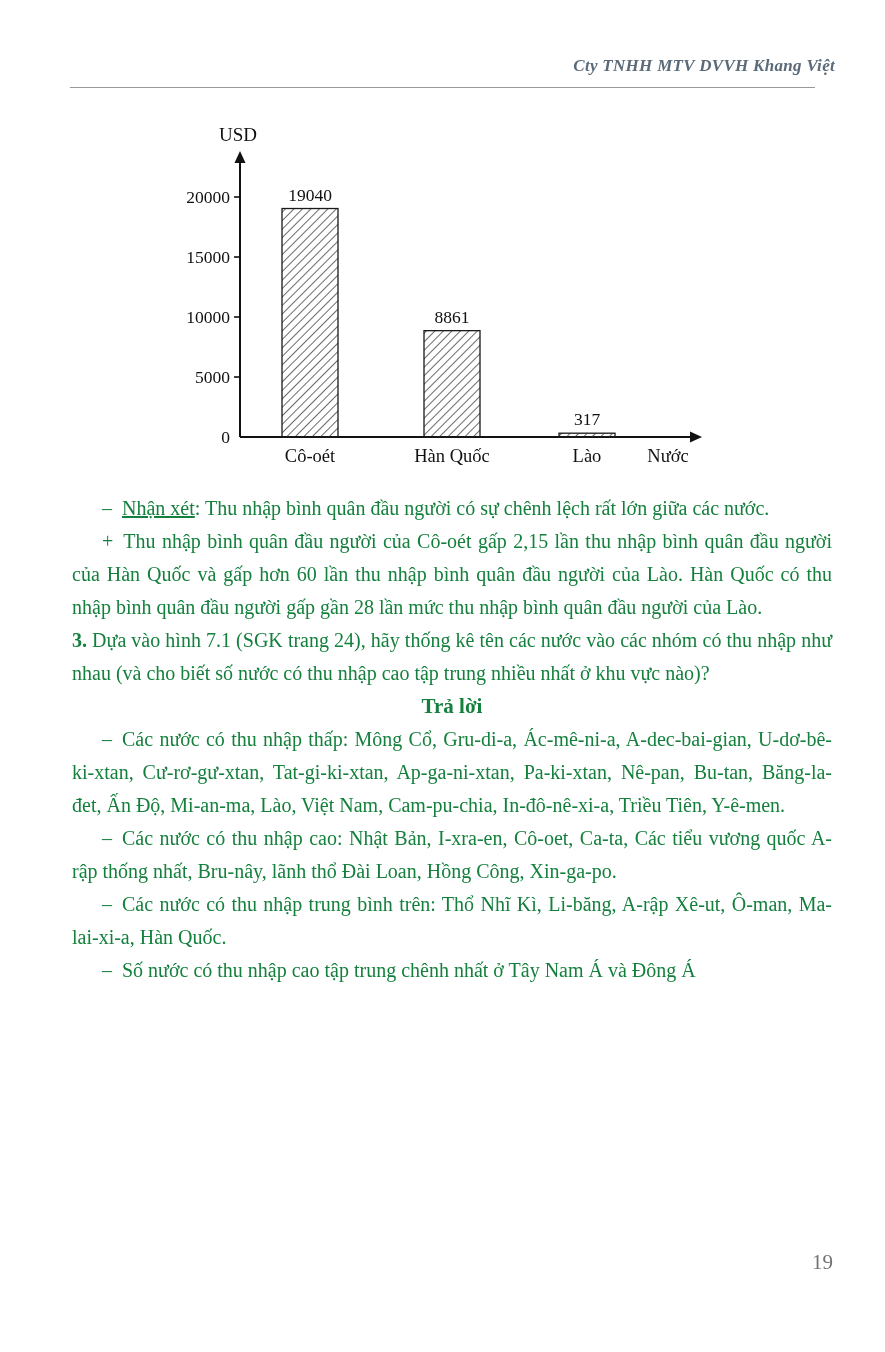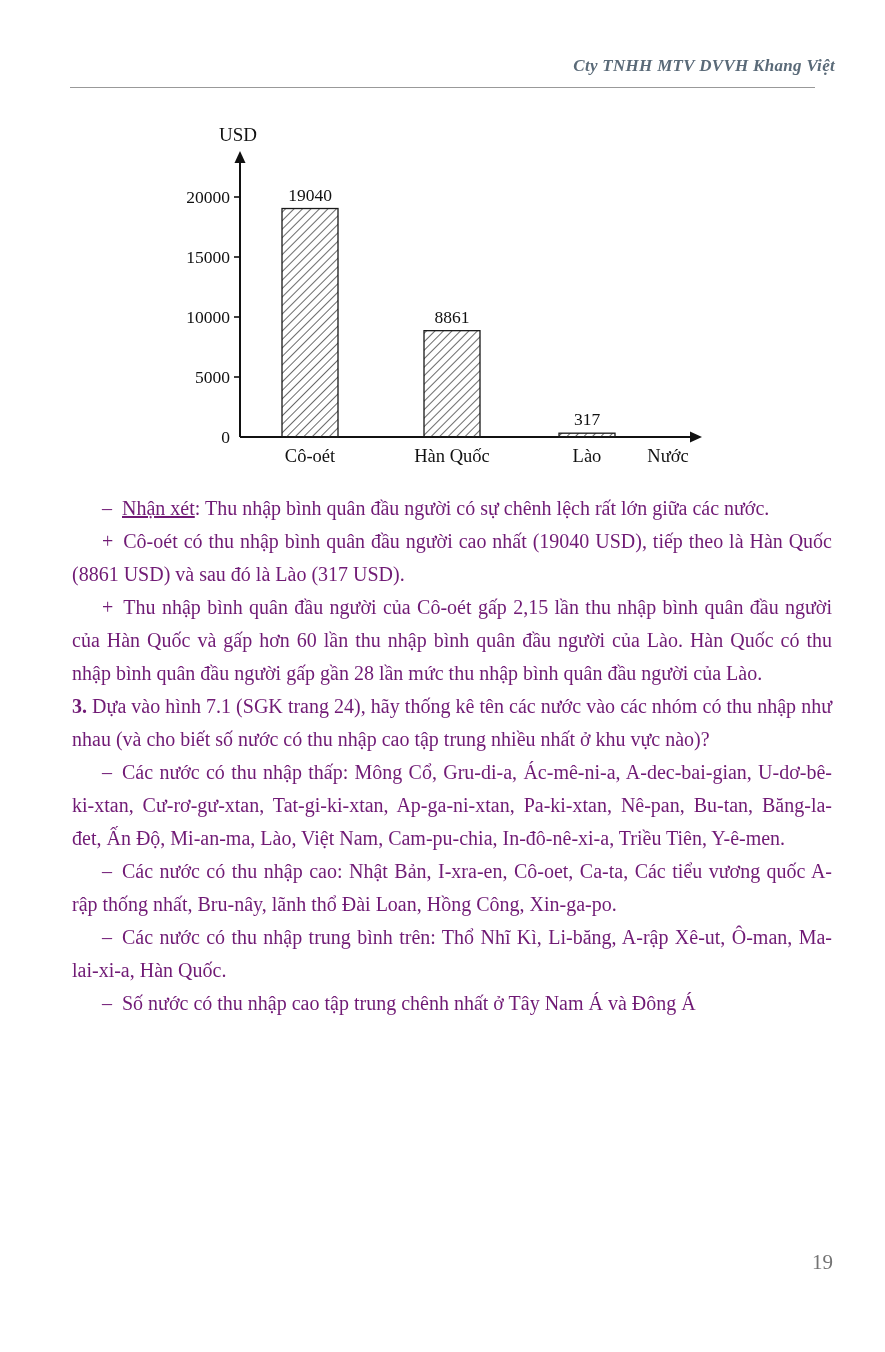--- a/index.html
+++ b/index.html
@@ -43,21 +43,21 @@
     fill: #111;
   }
   .content {
     position: absolute;
     left: 72px;
     right: 73px;
     top: 492px;
     font-size: 20px;
     line-height: 33px;
     text-align: justify;
-    color: #701a75;
+    color: #15803d;
   }
   .para { margin: 0; text-indent: 30px; }
   .para.no-indent { text-indent: 0; }
   .para.center { text-align: center; text-indent: 0; font-size: 21px; }
   .seg-u { text-decoration: underline; }
   .seg-b { font-weight: bold; }
   .page-number {
     position: absolute;
     right: 72px;
     top: 1250px;
@@ -103,23 +103,23 @@
         <text x="287" y="197.668" font-size="17.5" text-anchor="middle">8861</text>
         <text x="287" y="337" font-size="18.5" text-anchor="middle">Hàn Quốc</text>
         <rect x="394" y="308.196" width="56" height="3.8039999999999736" fill="url(#hatch)" stroke="#1a1a1a" stroke-width="1.3"></rect>
         <text x="422" y="300.196" font-size="17.5" text-anchor="middle">317</text>
         <text x="422" y="337" font-size="18.5" text-anchor="middle">Lào</text>
       </svg>
   </div>
 
   <div class="content">
       <p class="para"><span>– </span><span class="seg-u">Nhận xét</span><span>: Thu nhập bình quân đầu người có sự chênh lệch rất lớn giữa các nước.</span></p>
-      <p class="para"><span>+ Cô-oét có thu nhập bình quân đầu người cao nhất (19040 USD), tiếp theo là Hàn Quốc (8861 USD) và sau đó là Lào (317 USD).</span></p>
       <p class="para"><span>+ Thu nhập bình quân đầu người của Cô-oét gấp 2,15 lần thu nhập bình quân đầu người của Hàn Quốc và gấp hơn 60 lần thu nhập bình quân đầu người của Lào. Hàn Quốc có thu nhập bình quân đầu người gấp gần 28 lần mức thu nhập bình quân đầu người của Lào.</span></p>
       <p class="para no-indent"><span class="seg-b">3. </span><span>Dựa vào hình 7.1 (SGK trang 24), hãy thống kê tên các nước vào các nhóm có thu nhập như nhau (và cho biết số nước có thu nhập cao tập trung nhiều nhất ở khu vực nào)?</span></p>
+      <p class="para no-indent center"><span class="seg-b">Trả lời</span></p>
       <p class="para"><span>– Các nước có thu nhập thấp: Mông Cổ, Gru-di-a, Ác-mê-ni-a, A-dec-bai-gian, U-dơ-bê-ki-xtan, Cư-rơ-gư-xtan, Tat-gi-ki-xtan, Ap-ga-ni-xtan, Pa-ki-xtan, Nê-pan, Bu-tan, Băng-la-đet, Ấn Độ, Mi-an-ma, Lào, Việt Nam, Cam-pu-chia, In-đô-nê-xi-a, Triều Tiên, Y-ê-men.</span></p>
       <p class="para"><span>– Các nước có thu nhập cao: Nhật Bản, I-xra-en, Cô-oet, Ca-ta, Các tiểu vương quốc A-rập thống nhất, Bru-nây, lãnh thổ Đài Loan, Hồng Công, Xin-ga-po.</span></p>
       <p class="para"><span>– Các nước có thu nhập trung bình trên: Thổ Nhĩ Kì, Li-băng, A-rập Xê-ut, Ô-man, Ma-lai-xi-a, Hàn Quốc.</span></p>
       <p class="para"><span>– Số nước có thu nhập cao tập trung chênh nhất ở Tây Nam Á và Đông Á</span></p>
     </div>
 
   <div class="page-number">19</div>
 
 </div>
 

